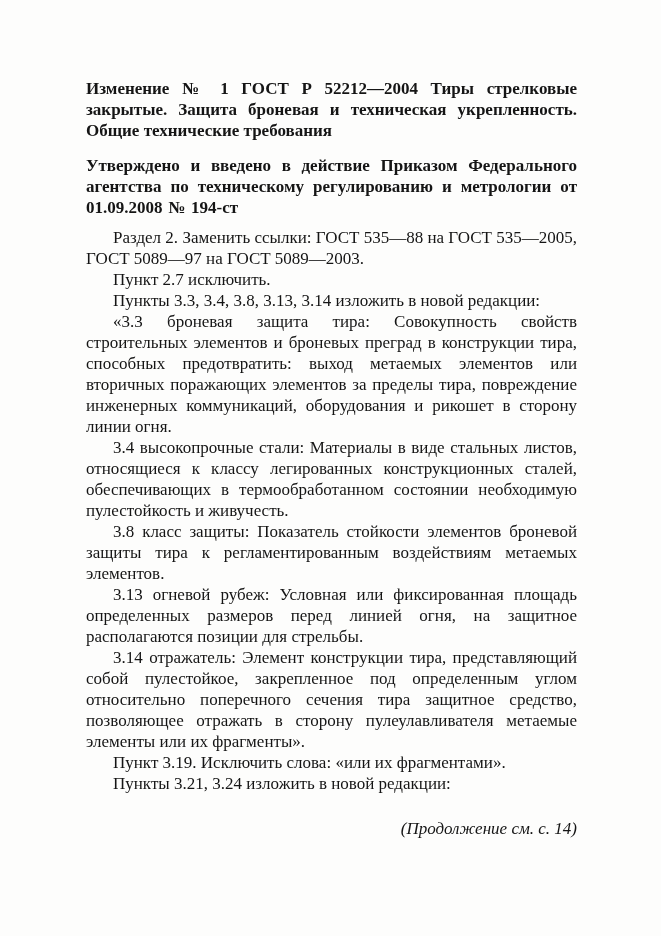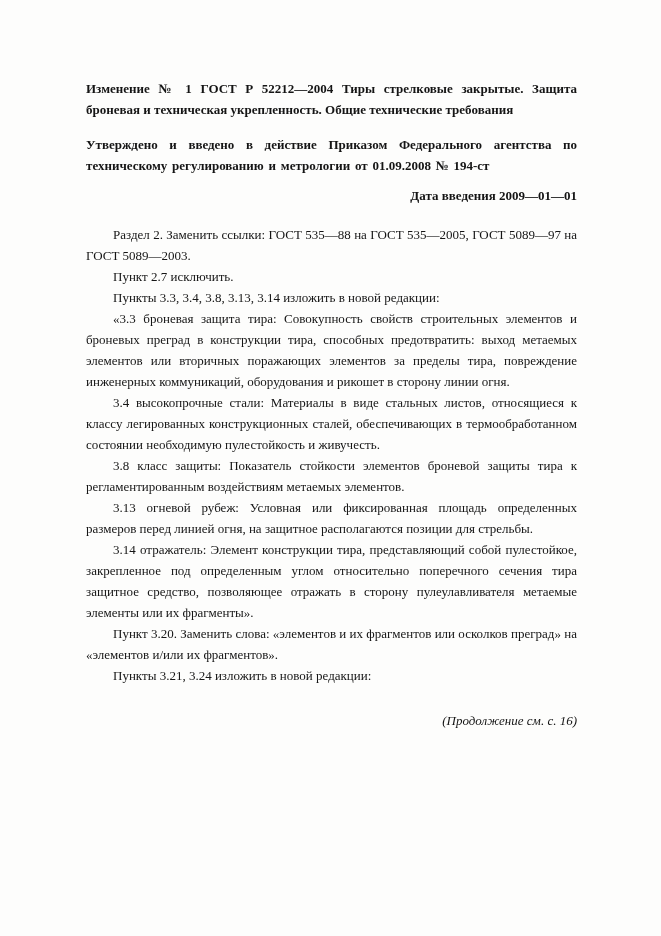--- a/index.html
+++ b/index.html
@@ -8,21 +8,21 @@
     background: #e9e9e9;
   }
   .sheet {
     position: relative;
     width: 661px;
     height: 936px;
     margin: 0 auto;
     background: #fdfdfc;
     color: #151515;
     font-family: "Liberation Serif", "DejaVu Serif", serif;
-    font-size: 13px;
+    font-size: 17px;
     line-height: 21px;
     box-sizing: border-box;
     padding: 78px 84px 0 86px;
   }
   p { margin: 0; }
   .title {
     font-weight: bold;
     text-align: justify;
     margin-bottom: 14px;
   }
@@ -51,42 +51,41 @@
 </style>
 </head>
 <body>
 
 <div class="sheet">
 
   <p class="title">Изменение № 1 ГОСТ  Р 52212—2004 Тиры стрелковые закрытые. Защита броневая и техническая укрепленность. Общие технические требования</p>
 
   <p class="approval">Утверждено и введено в действие Приказом Федерального агентства  по техническому регулированию и метрологии от 01.09.2008 № 194-ст</p>
 
-  <p class="date-line">Дата введения  2009—01—01</p>
 
   <div>
 
     <p class="para"><span>Раздел 2. Заменить ссылки: ГОСТ 535—88 на ГОСТ 535—2005, ГОСТ 5089—97 на ГОСТ 5089—2003.</span></p>
 
     <p class="para"><span>Пункт 2.7 исключить.</span></p>
 
     <p class="para"><span>Пункты 3.3, 3.4, 3.8, 3.13, 3.14 изложить в новой редакции:</span></p>
 
     <p class="para"><b>«3.3 броневая защита тира:</b><span> Совокупность свойств строительных элементов и броневых преград в конструкции тира, способных предотвратить: выход метаемых элементов или вторичных поражающих элементов за пределы тира, повреждение инженерных коммуникаций, оборудования и рикошет в сторону линии огня.</span></p>
 
     <p class="para"><b>3.4 высокопрочные стали:</b><span> Материалы в виде стальных листов, относящиеся к классу легированных конструкционных сталей, обеспечивающих в термообработанном состоянии необходимую пулестойкость и живучесть.</span></p>
 
     <p class="para"><b>3.8 класс защиты:</b><span> Показатель стойкости элементов броневой защиты тира к регламентированным воздействиям метаемых элементов.</span></p>
 
     <p class="para"><b>3.13 огневой рубеж:</b><span> Условная или фиксированная площадь определенных размеров перед линией огня, на защитное располагаются позиции для стрельбы.</span></p>
 
     <p class="para"><b>3.14 отражатель:</b><span> Элемент конструкции тира, представляющий собой пулестойкое, закрепленное под определенным углом относительно поперечного сечения тира защитное средство, позволяющее отражать в сторону пулеулавливателя метаемые элементы или их фрагменты».</span></p>
 
+    <p class="para"><span>Пункт 3.19. Исключить слова: «или их фрагментами».</span></p>
 
-    <p class="para"><span>Пункт 3.20. Заменить слова: «элементов и их фрагментов или осколков преград» на «элементов и/или их фрагментов».</span></p>
 
     <p class="para"><span>Пункты 3.21, 3.24 изложить в новой редакции:</span></p>
 
   </div>
 
-  <p class="continuation">(Продолжение см. с. 16)</p>
+  <p class="continuation">(Продолжение см. с. 14)</p>
 
 </div>
 
 </body></html>

